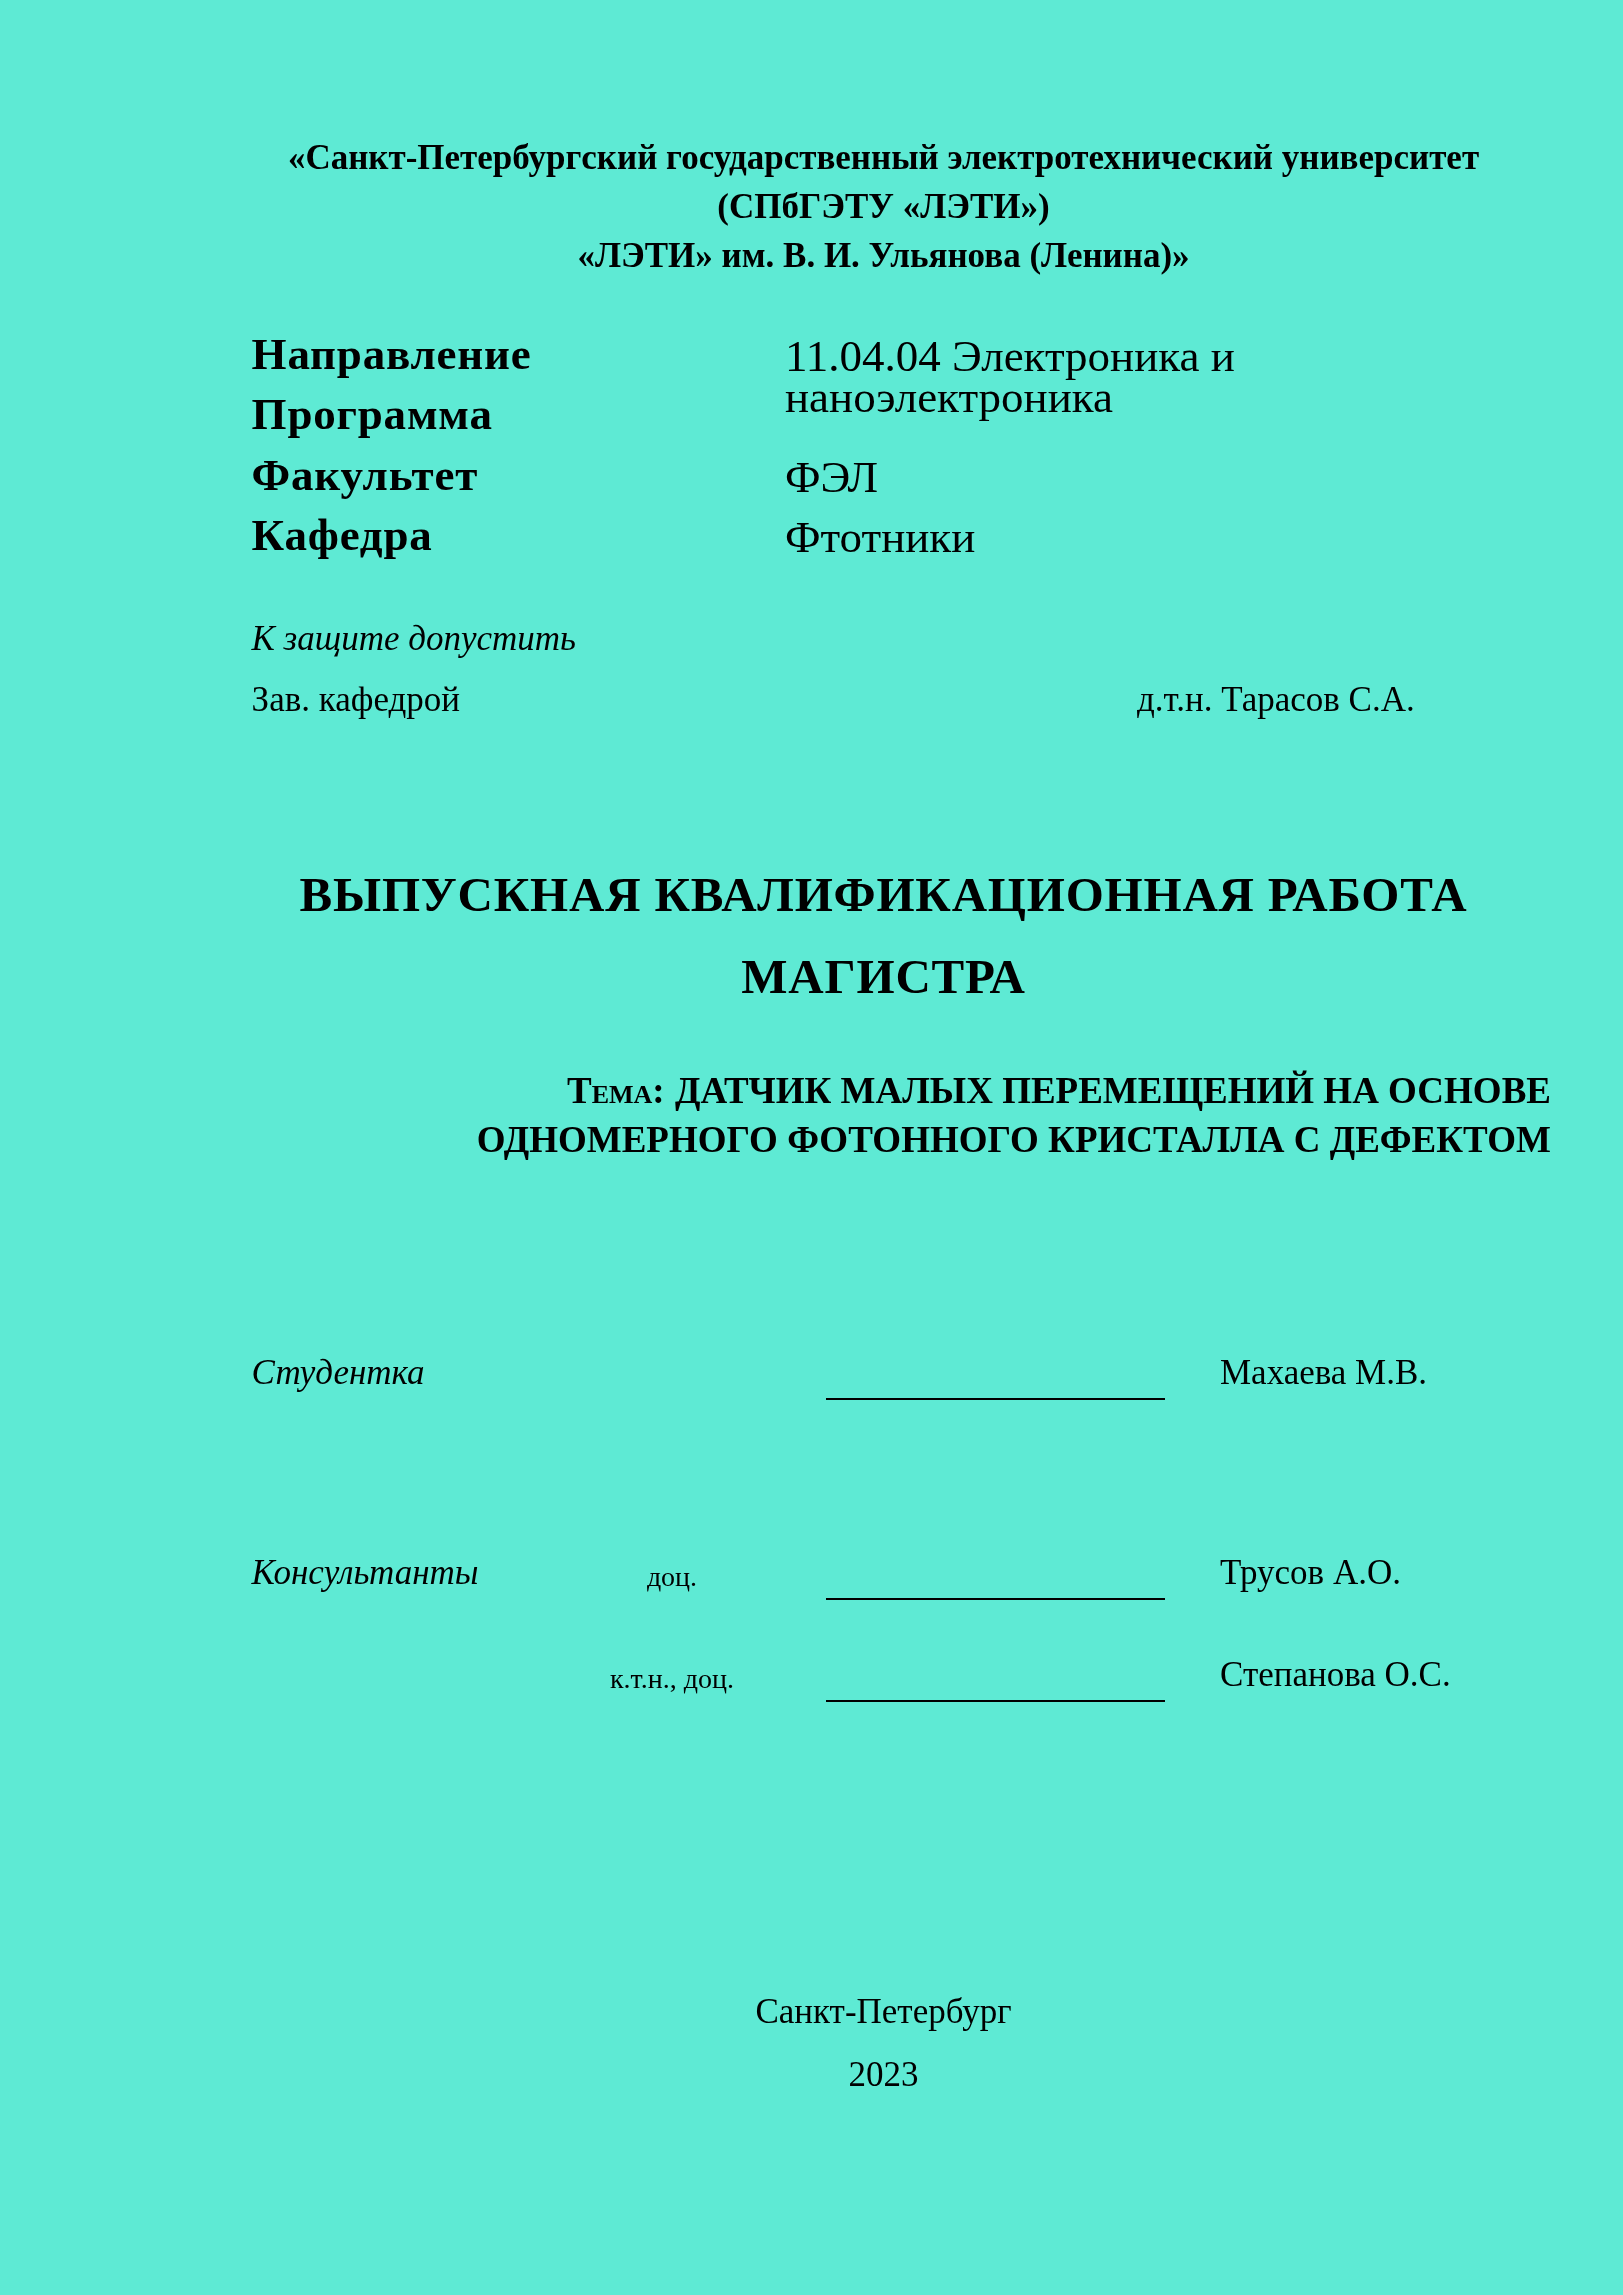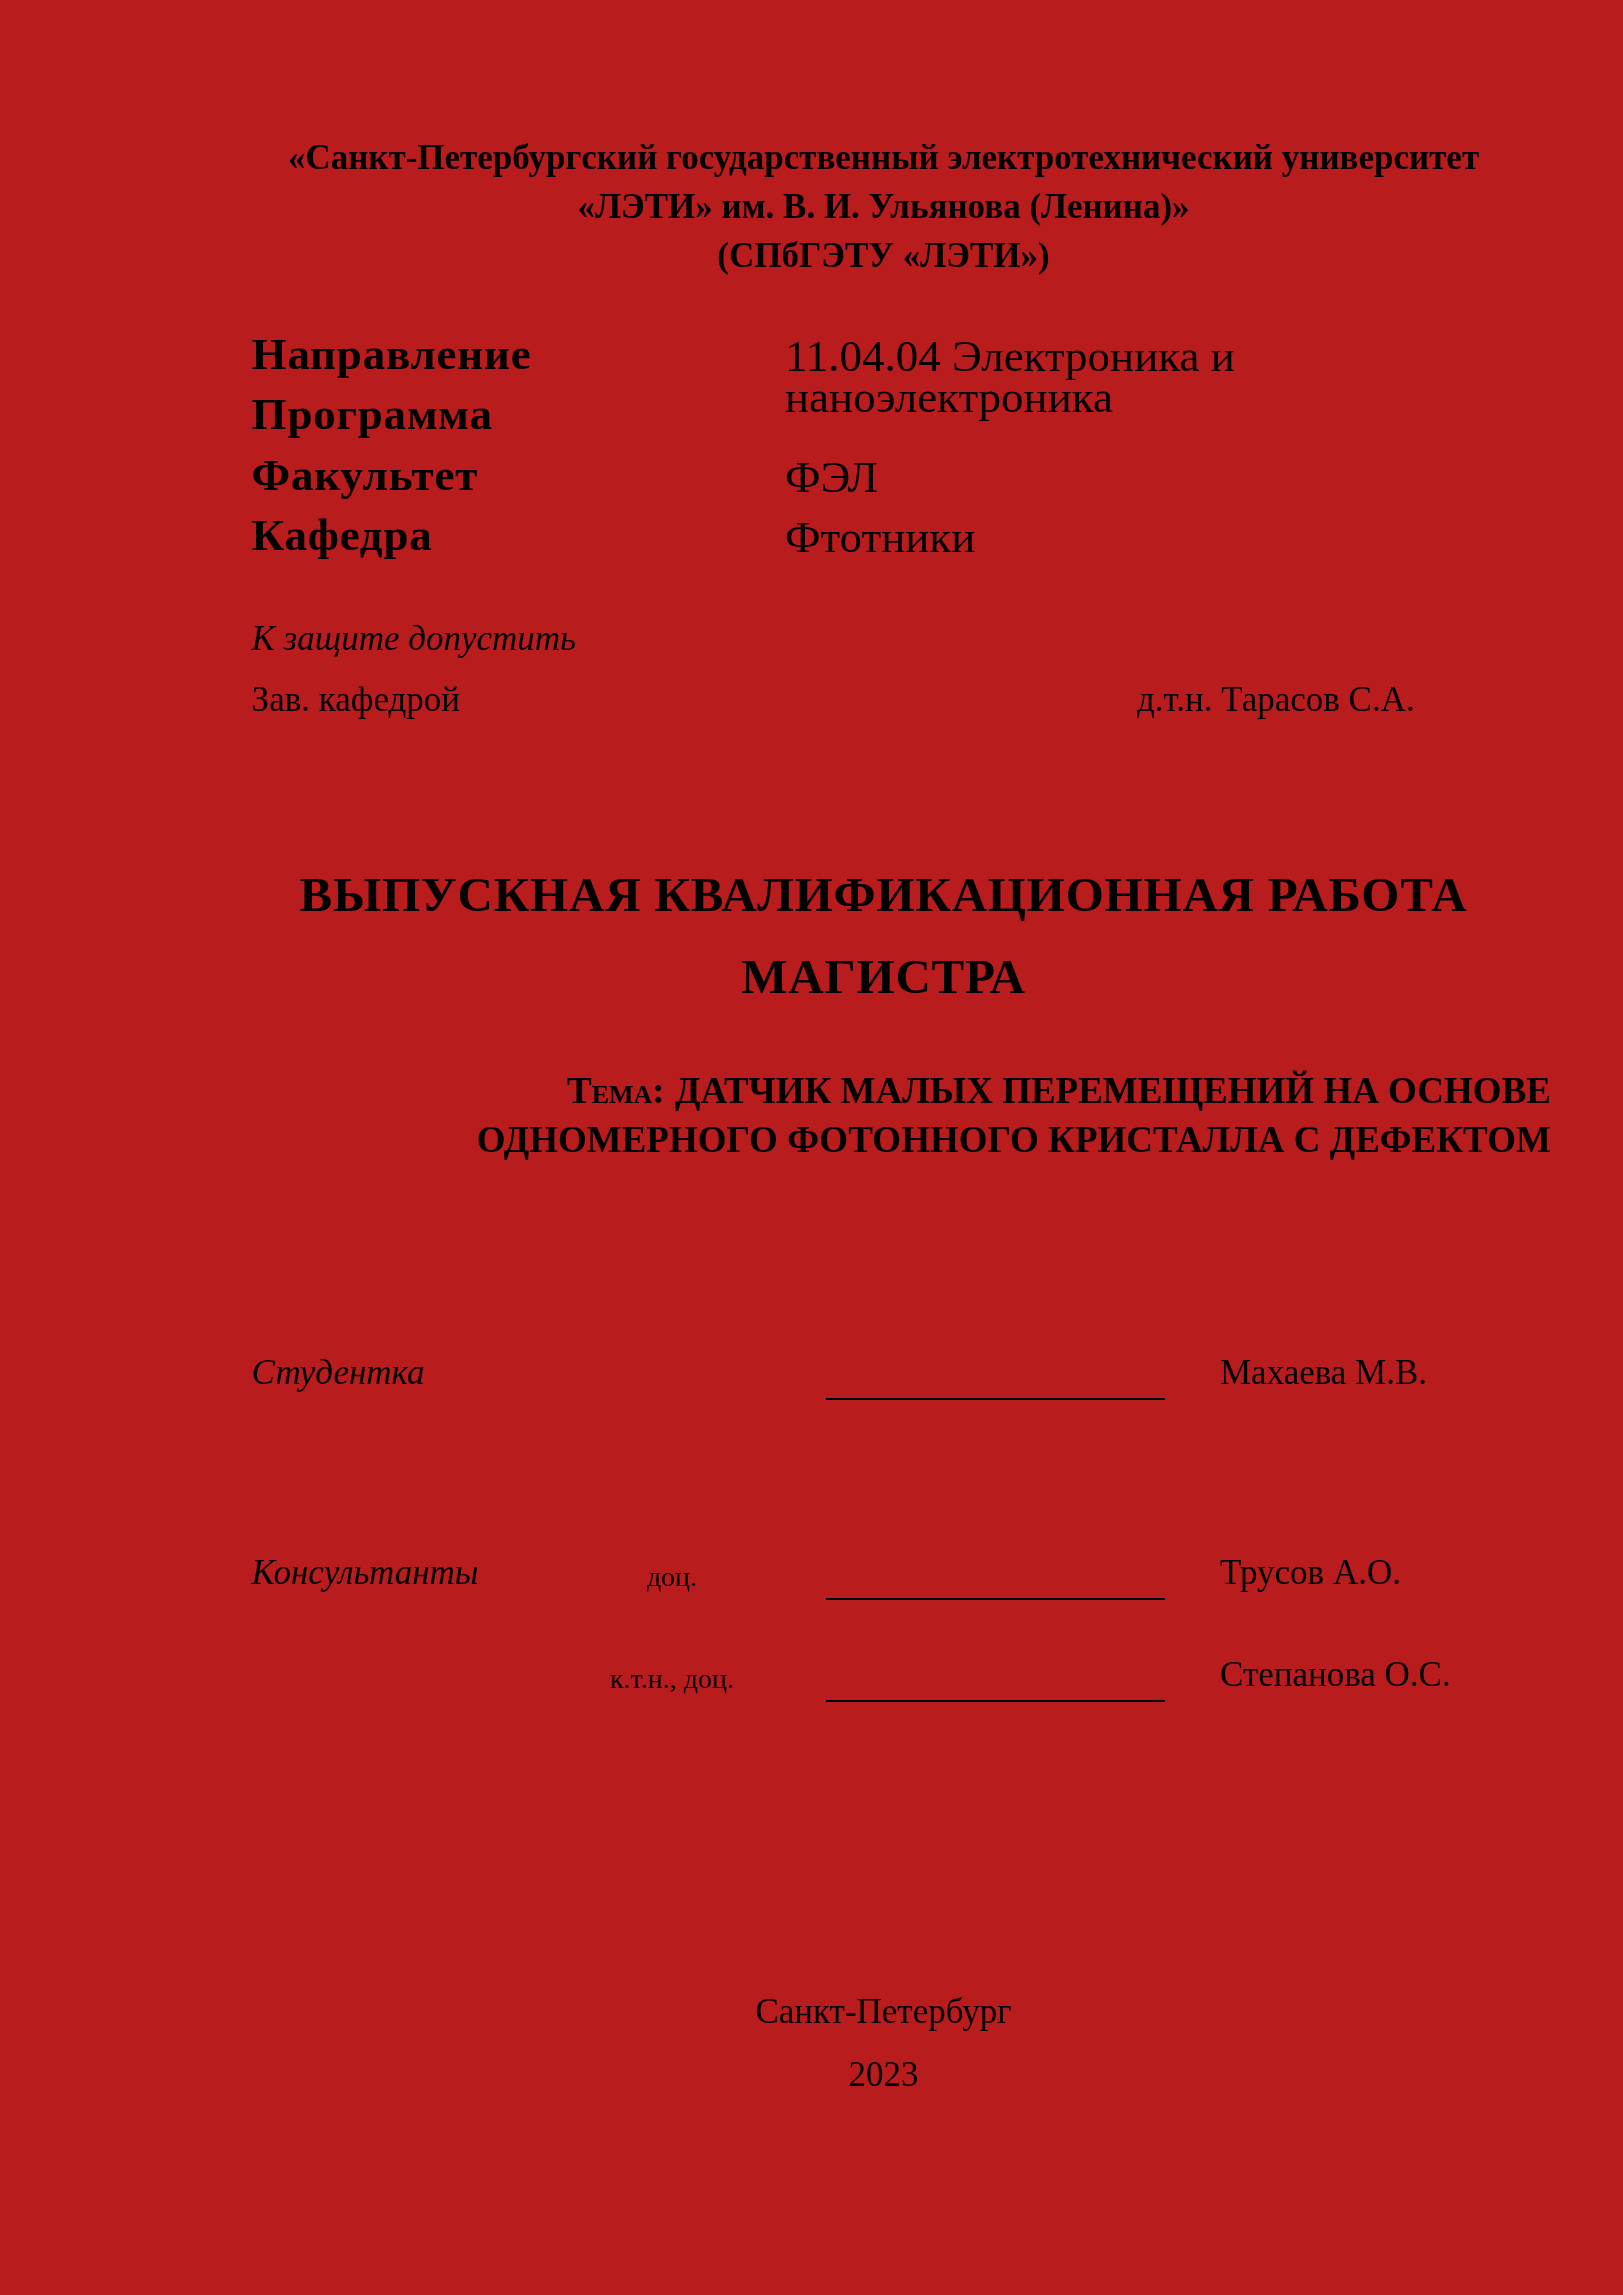--- a/index.html
+++ b/index.html
@@ -4,21 +4,21 @@
 <style>
   html, body {
     margin: 0;
     padding: 0;
     background: #ffffff;
   }
   .page {
     position: relative;
     width: 1623px;
     height: 2295px;
-    background: #b91c1c;
+    background: #5eead4;
     color: #000000;
     font-family: "Liberation Serif", "DejaVu Serif", serif;
     overflow: hidden;
   }
   .content {
     position: absolute;
     left: 232px;
     top: 0;
     width: 1303px;
     height: 100%;
@@ -139,22 +139,22 @@
   .footer-year { top: 2055px; }
 </style>
 </head>
 <body>
 
 <div class="page">
   <div class="content">
 
     <div class="header">
       <div>«Санкт-Петербургский государственный электротехнический университет</div>
+      <div>(СПбГЭТУ «ЛЭТИ»)</div>
       <div>«ЛЭТИ» им. В. И. Ульянова (Ленина)»</div>
-      <div>(СПбГЭТУ «ЛЭТИ»)</div>
     </div>
 
     <div class="field-row" style="top:334px">
       <span class="flabel">Направление</span>
       <span class="fvalue">11.04.04 Электроника и наноэлектроника</span>
     </div>
     <div class="field-row" style="top:394px">
       <span class="flabel">Программа</span>
     </div>
     <div class="field-row" style="top:455px">

